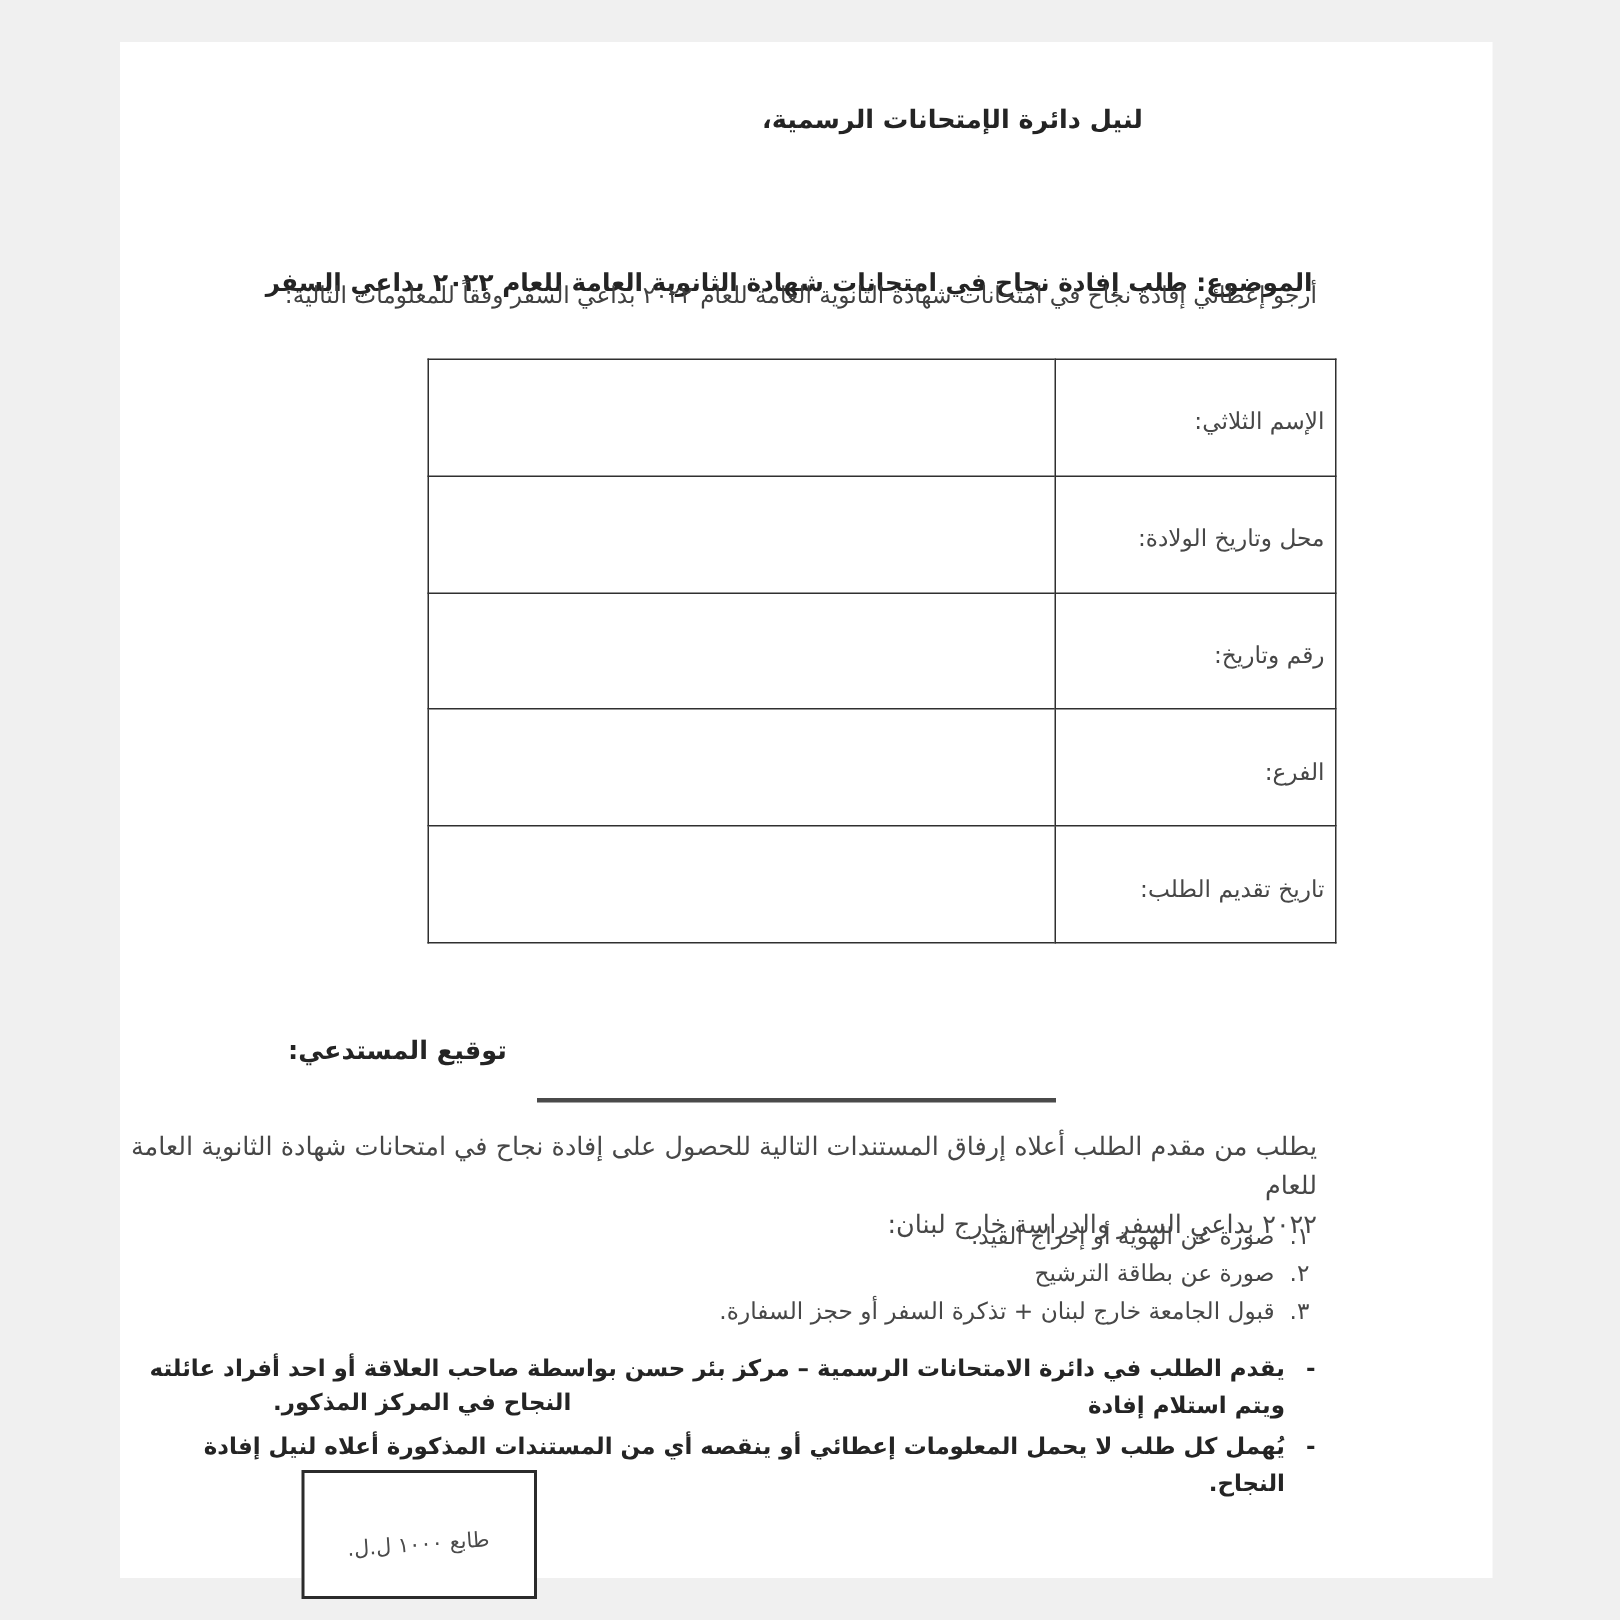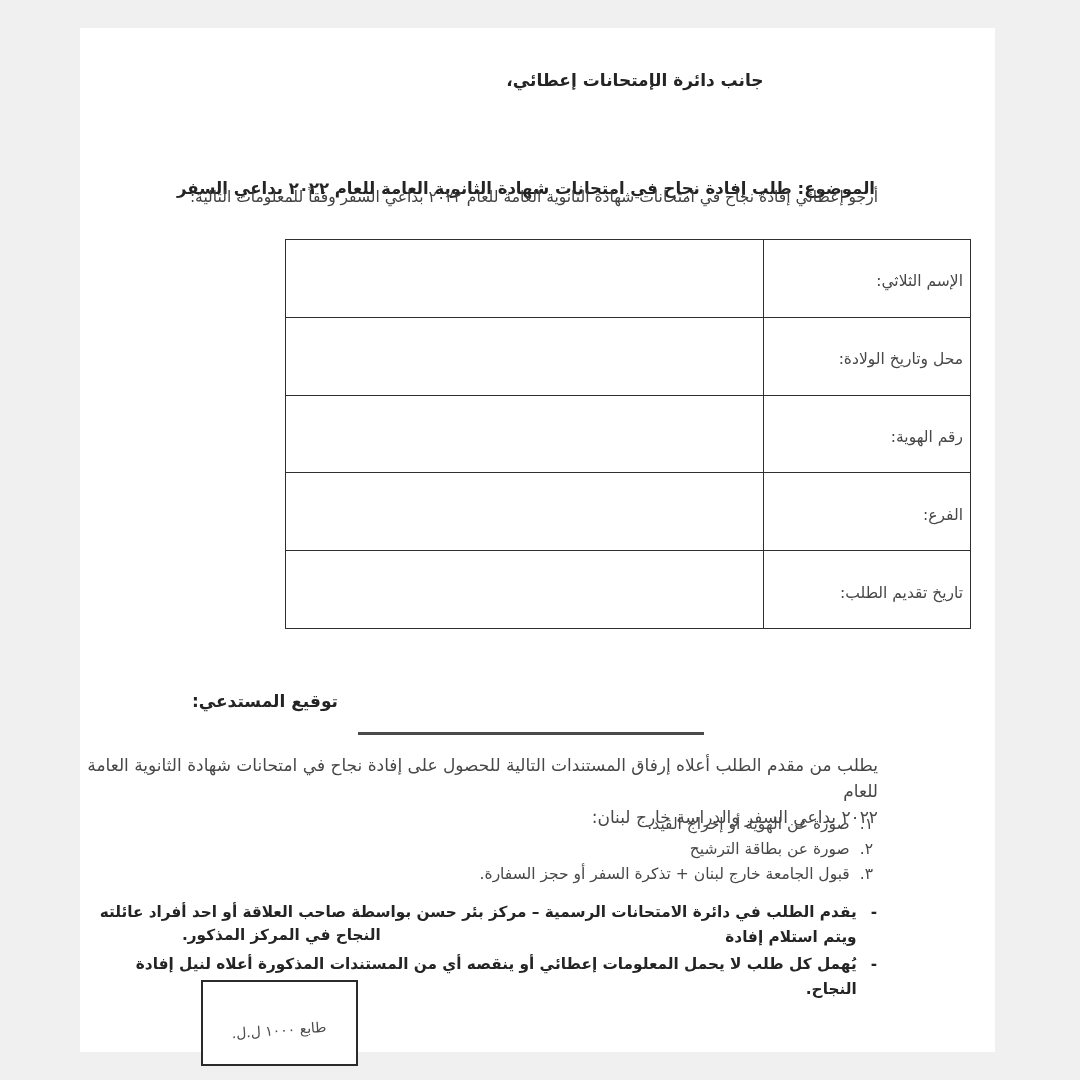--- a/index.html
+++ b/index.html
@@ -34,21 +34,21 @@
   }
   .intro-line {
     right: 117px; top: 160px;
     font-size: 15.5px; color: #404040;
     text-align: center;
   }
 
   table.form-table {
     position: absolute;
     left: 205px; top: 211px;
-    width: 686px; height: 390px;
+    width: 606px; height: 390px;
     border-collapse: collapse;
     direction: rtl;
   }
   table.form-table td {
     border: 1.6px solid #2f2f2f;
     font-size: 15.5px; color: #474747;
     vertical-align: middle;
   }
   td.label-cell { width: 207px; text-align: right; padding-right: 7px; padding-top: 6px; }
   td.value-cell { width: 479px; }
@@ -99,38 +99,38 @@
     font-size: 14px; color: #4a4a4a;
     transform: rotate(-4deg);
     direction: rtl;
   }
 </style>
 </head>
 <body>
 
 <div class="page">
 
-  <div class="abs rtl doc-title">جانب دائرة الإمتحانات إعطائي،</div>
+  <div class="abs rtl doc-title">لنيل دائرة الإمتحانات الرسمية،</div>
 
   <div class="abs rtl subject-line">الموضوع: طلب إفادة نجاح في امتحانات شهادة الثانوية العامة للعام ٢٠٢٢ بداعي السفر</div>
 
   <div class="abs rtl intro-line">أرجو إعطائي إفادة نجاح في امتحانات شهادة الثانوية العامة للعام ٢٠٢٢ بداعي السفر وفقاً للمعلومات التالية:</div>
 
   <table class="form-table">
     <tbody>
         <tr>
       <td class="label-cell">الإسم الثلاثي:</td>
       <td class="value-cell"></td>
     </tr>
     <tr>
       <td class="label-cell">محل وتاريخ الولادة:</td>
       <td class="value-cell"></td>
     </tr>
     <tr>
-      <td class="label-cell">رقم الهوية:</td>
+      <td class="label-cell">رقم وتاريخ:</td>
       <td class="value-cell"></td>
     </tr>
     <tr>
       <td class="label-cell">الفرع:</td>
       <td class="value-cell"></td>
     </tr>
     <tr>
       <td class="label-cell">تاريخ تقديم الطلب:</td>
       <td class="value-cell"></td>
     </tr>

